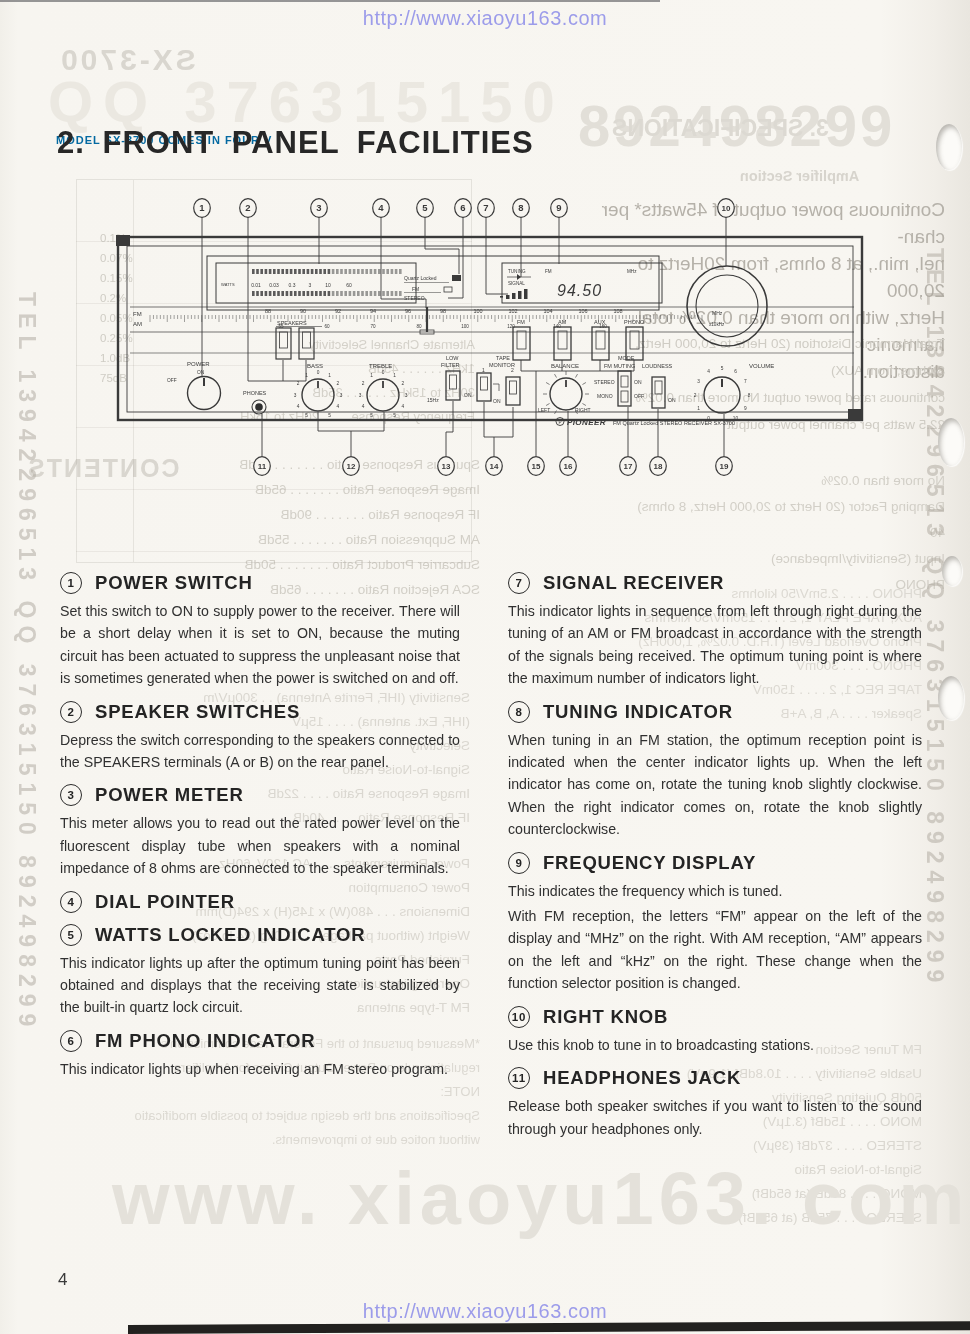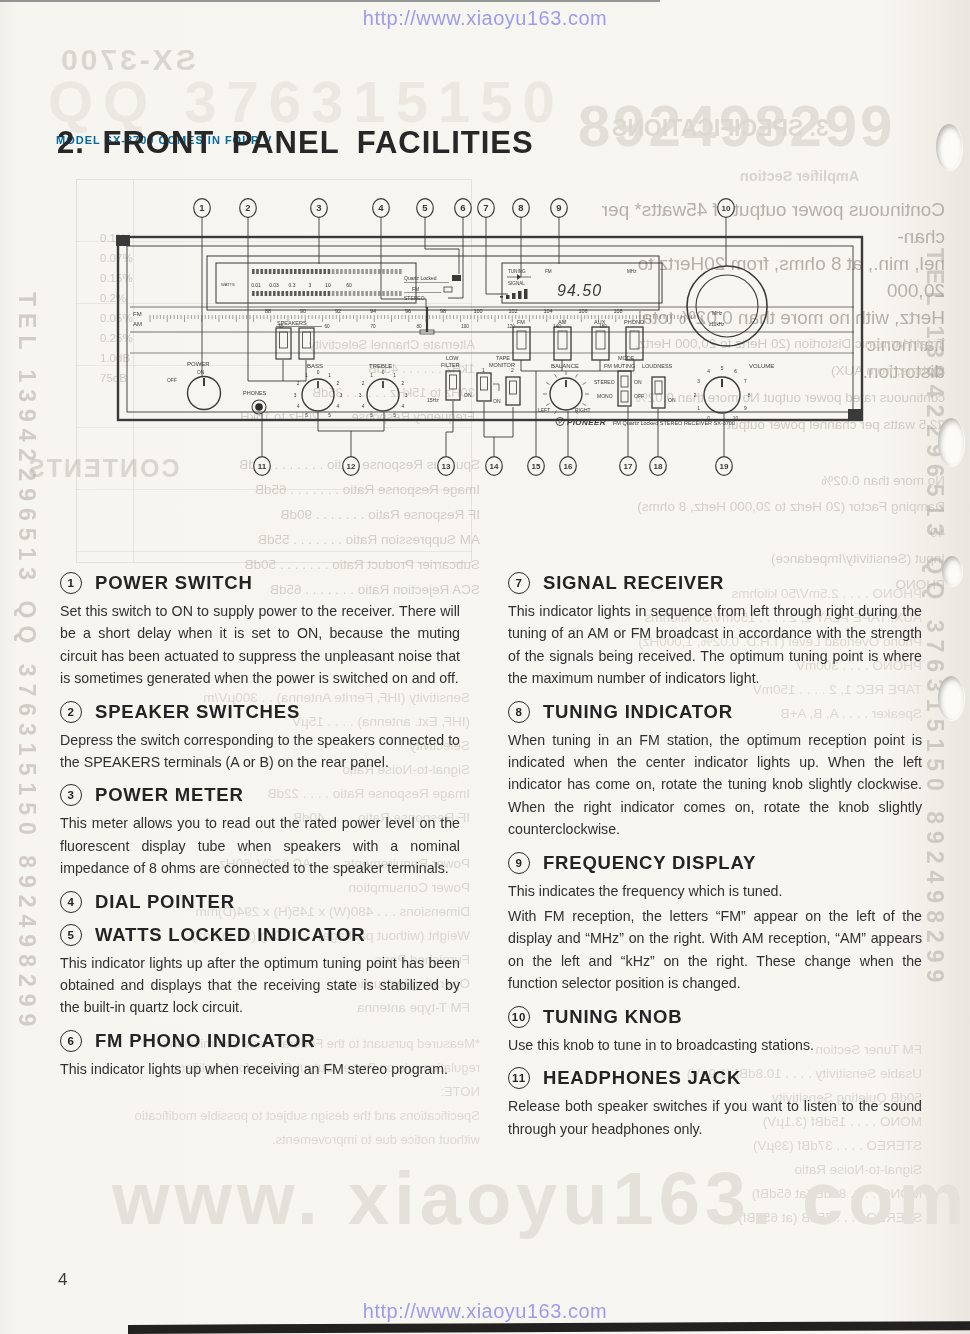--- a/index.html
+++ b/index.html
@@ -688,21 +688,21 @@
     <h3>
         <span class="cnum">9</span>
         <span>FREQUENCY DISPLAY</span>
       </h3>
     <p>This indicates the frequency which is tuned.</p>
     <p>With FM reception, the letters “FM” appear on the left of the display and “MHz” on the right. With AM reception, “AM” appears on the left and “kHz” on the right. These change when the function selector position is changed.</p>
   </div>
   <div class="section">
     <h3>
         <span class="cnum">10</span>
-        <span>TUNING KNOB</span>
+        <span>RIGHT KNOB</span>
       </h3>
     <p>Use this knob to tune in to broadcasting stations.</p>
   </div>
   <div class="section">
     <h3>
         <span class="cnum">11</span>
         <span>HEADPHONES JACK</span>
       </h3>
     <p>Release both speaker switches if you want to listen to the sound through your headphones only.</p>
   </div>

